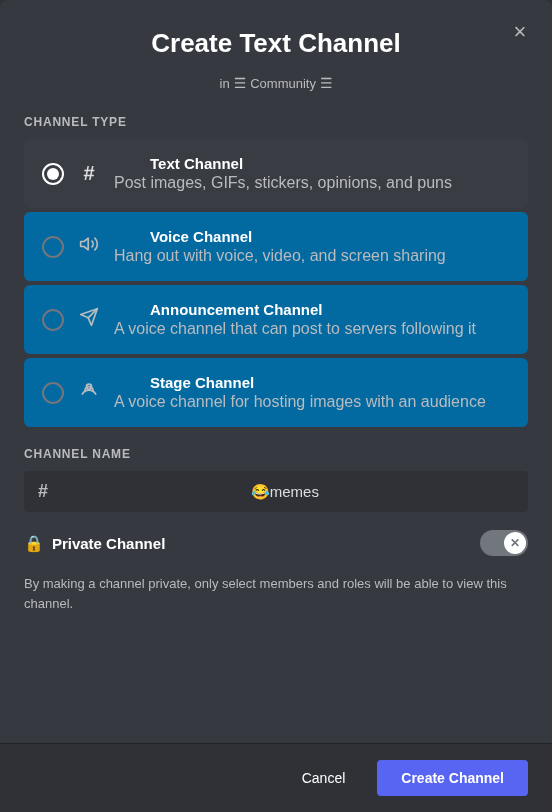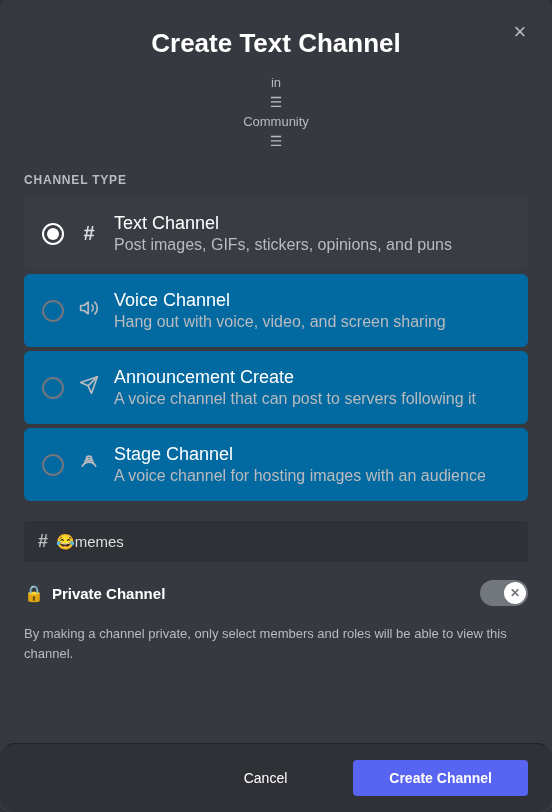--- a/index.html
+++ b/index.html
@@ -59,21 +59,20 @@
       margin-bottom: 16px;
     }
 
     .modal-subtitle {
       font-size: 13px;
       color: #b9bbbe;
       display: flex;
       align-items: center;
       justify-content: center;
       gap: 4px;
-      flex-direction: column;
     }
 
     .modal-subtitle .lines-icon {
       font-size: 14px;
     }
 
     .modal-body {
       padding: 16px 24px 0;
       flex: 1;
       overflow-y: auto;
@@ -141,24 +140,25 @@
       width: 22px;
       text-align: center;
       flex-shrink: 0;
     }
 
     .channel-info {
       flex: 1;
     }
 
     .channel-type-name {
-      font-size: 18px;
-      font-weight: 400;
+      font-size: 15px;
+      font-weight: 700;
       color: #ffffff;
       margin-bottom: 2px;
+      margin-left: 36px;
     }
 
     .channel-type-desc {
       font-size: 16px;
       color: #b9bbbe;
     }
 
     .channel-name-section {
       margin-bottom: 18px;
     }
@@ -181,20 +181,21 @@
     }
 
     .channel-name-input {
       background: transparent;
       border: none;
       outline: none;
       color: #dcddde;
       font-size: 15px;
       flex: 1;
       font-family: inherit;
+      text-align: center;
     }
 
     .channel-name-input::placeholder {
       color: #72767d;
     }
 
     .private-channel-section {
       margin-bottom: 14px;
     }
 
@@ -262,46 +263,44 @@
     }
 
     .modal-footer {
       padding: 16px 24px;
       background: #2f3136;
       display: flex;
       align-items: center;
       justify-content: flex-end;
       gap: 12px;
       border-top: 1px solid #202225;
-      border-radius: 15px;
     }
 
     .btn-cancel {
       background: transparent;
       border: none;
       color: #ffffff;
       font-size: 14px;
       font-weight: 500;
       padding: 10px 20px;
       border-radius: 4px;
       cursor: pointer;
       font-family: inherit;
     }
 
     .btn-create {
       background: #5865f2;
       border: none;
       color: #ffffff;
       font-size: 14px;
       font-weight: 600;
-      padding: 10px 36px;
+      padding: 10px 24px;
       border-radius: 4px;
       cursor: pointer;
       font-family: inherit;
-      margin-left: 34px;
     }
   </style>
 </head>
 <body>
 
 <div class="modal">
 
   <div class="close-btn">×</div>
 
   <div class="modal-header">
@@ -346,21 +345,21 @@
         </div>
       </div>
 
       <div class="channel-type-item">
         <div class="radio-outer"></div>
         <div class="channel-icon"><svg width="20" height="20" viewBox="0 0 24 24" fill="none" stroke="#b9bbbe" stroke-width="2" stroke-linecap="round" stroke-linejoin="round">
       <path d="M22 2L11 13"></path>
       <path d="M22 2L15 22 11 13 2 9l20-7z"></path>
     </svg></div>
         <div class="channel-info">
-          <div class="channel-type-name">Announcement Create</div>
+          <div class="channel-type-name">Announcement Channel</div>
           <div class="channel-type-desc">A voice channel that can post to servers following it</div>
         </div>
       </div>
 
       <div class="channel-type-item">
         <div class="radio-outer"></div>
         <div class="channel-icon">
           <svg width="20" height="20" viewBox="0 0 24 24" fill="none" stroke="#b9bbbe" stroke-width="2" stroke-linecap="round">
             <circle cx="12" cy="8" r="3"></circle>
             <path d="M7 13a5 5 0 0 1 10 0"></path>
@@ -369,20 +368,21 @@
         </div>
         <div class="channel-info">
           <div class="channel-type-name">Stage Channel</div>
           <div class="channel-type-desc">A voice channel for hosting images with an audience</div>
         </div>
       </div>
 
     </div>
 
     <div class="channel-name-section">
+      <div class="section-label">CHANNEL NAME</div>
       <div class="channel-name-input-wrapper">
         <span class="hash-sign">#</span>
         <input class="channel-name-input" type="text" value="😂memes" placeholder="new-channel" style="">
       </div>
     </div>
 
     <div class="private-channel-section">
       <div class="private-channel-row">
         <div class="private-channel-label">
           <span class="lock-icon">🔒</span>

